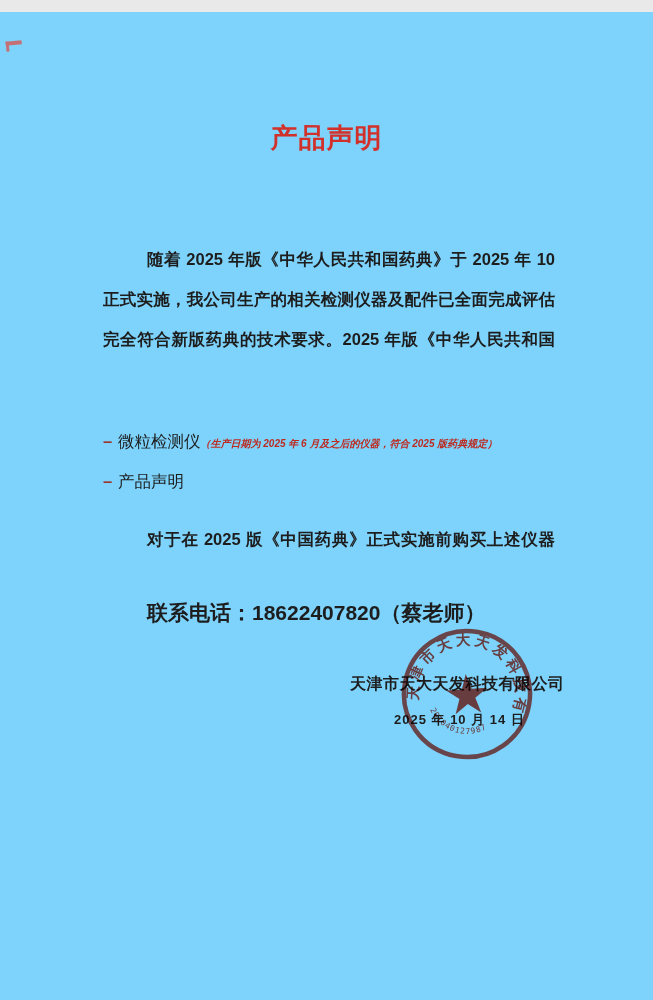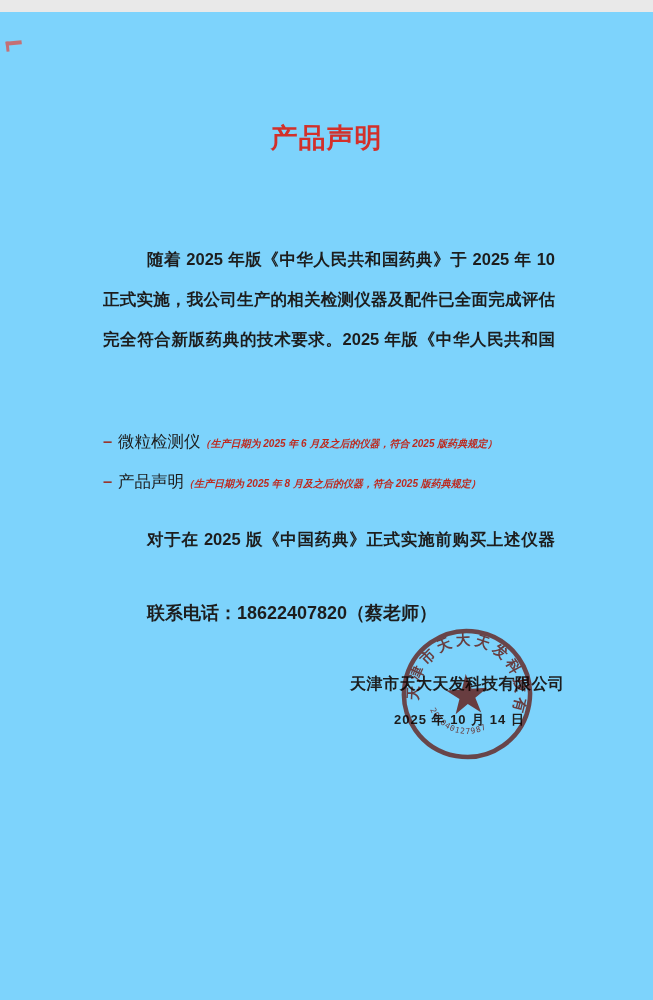--- a/index.html
+++ b/index.html
@@ -44,21 +44,21 @@
     white-space:nowrap;
   }
   .bullet{
     font-size:16.5px;font-weight:bold;color:#99362e;
     width:15px;flex:0 0 auto;
   }
   .pname{font-size:16.5px;font-weight:normal;color:#1d1d1d;flex:0 0 auto;}
   .pnote{font-size:10px;font-weight:bold;color:#bd2a20;flex:0 0 auto;font-style:italic;}
   .contact{
     position:absolute;left:147px;top:589px;
-    font-size:18px;font-weight:bold;line-height:24px;
+    font-size:21px;font-weight:bold;line-height:24px;
   }
   .sig-company{
     position:absolute;left:350px;top:660px;
     font-size:16px;font-weight:bold;line-height:24px;letter-spacing:.5px;
   }
   .sig-date{
     position:absolute;left:394px;top:696px;
     font-size:13px;font-weight:bold;line-height:24px;letter-spacing:1px;
   }
   .seal{
@@ -100,21 +100,20 @@
 
   <div class="products">
     <div class="product-row">
       <span class="bullet">–</span>
       <span class="pname">微粒检测仪</span>
       <span class="pnote">（生产日期为 2025 年 6 月及之后的仪器，符合 2025 版药典规定）</span>
     </div>
     <div class="product-row">
       <span class="bullet">–</span>
       <span class="pname">产品声明</span>
-      <span class="pnote">（生产日期为 2025 年 8 月及之后的仪器，符合 2025 版药典规定）</span>
     </div>
   </div>
 
   <div class="para p2">
     <div class="ln indent just">对于在 2025 版《中国药典》正式实施前购买上述仪器的用户，</div>
   </div>
 
   <div class="contact">联系电话：18622407820（蔡老师）</div>
 
   <div class="sig-company">天津市天大天发科技有限公司</div>

